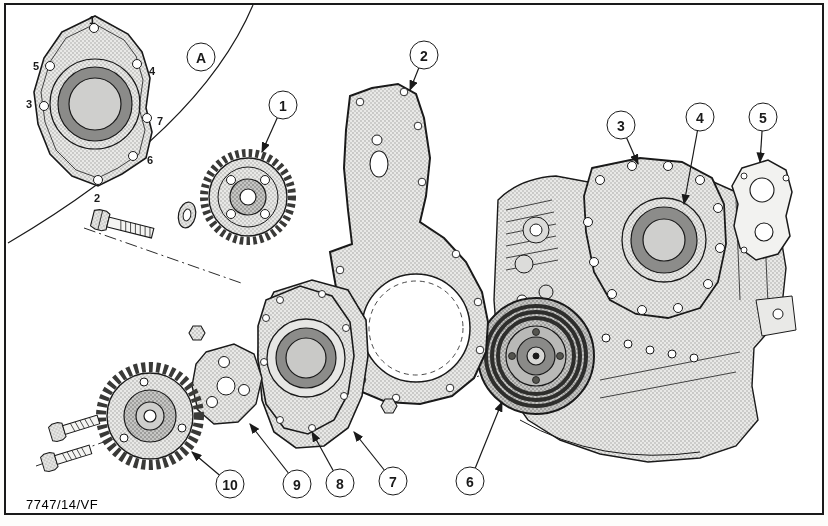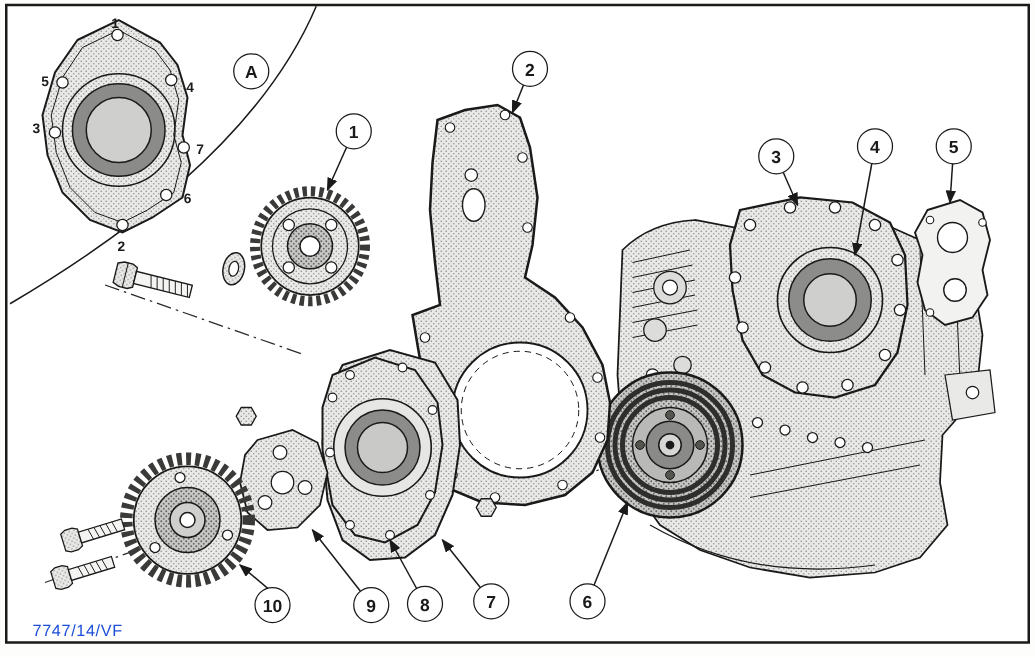--- a/index.html
+++ b/index.html
@@ -24,21 +24,21 @@
   }
   .seq{
     position:absolute;
     transform:translate(-50%,-50%);
     font-size:11px;font-weight:700;color:#1a1a1a;
     line-height:1;
   }
   .figcode{
     position:absolute;
     left:26px;top:497px;
-    font-size:13px;color:#1d4ed8;
+    font-size:13px;color:#000000;
     letter-spacing:.5px;
   }
 </style>
 </head>
 <body>
 
 <div class="page">
 
   <svg class="art" width="828" height="526" viewBox="0 0 828 526">
     <defs>
@@ -286,21 +286,21 @@
   <div class="callout" style="left:201px;top:57px">A</div>
   <div class="callout" style="left:283px;top:105px">1</div>
   <div class="callout" style="left:424px;top:55px">2</div>
   <div class="callout" style="left:621px;top:125px">3</div>
   <div class="callout" style="left:700px;top:117px">4</div>
   <div class="callout" style="left:763px;top:117px">5</div>
   <div class="callout" style="left:470px;top:481px">6</div>
   <div class="callout" style="left:393px;top:481px">7</div>
   <div class="callout" style="left:340px;top:483px">8</div>
   <div class="callout" style="left:297px;top:484px">9</div>
-  <div class="callout" style="left:218px;top:484px">10</div>
+  <div class="callout" style="left:230px;top:484px">10</div>
 
   <div class="seq" style="left:92px;top:20px">1</div>
   <div class="seq" style="left:36px;top:66px">5</div>
   <div class="seq" style="left:152px;top:71px">4</div>
   <div class="seq" style="left:29px;top:104px">3</div>
   <div class="seq" style="left:160px;top:121px">7</div>
   <div class="seq" style="left:150px;top:160px">6</div>
   <div class="seq" style="left:97px;top:198px">2</div>
 
   <div class="figcode">7747/14/VF</div>

